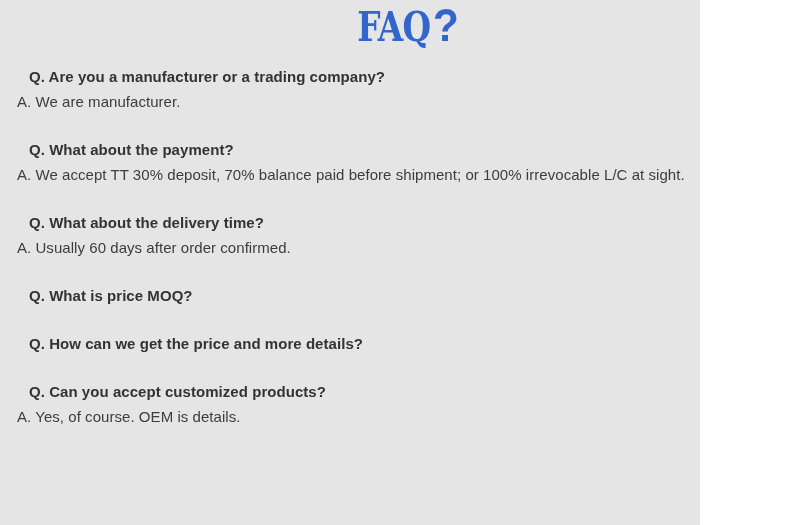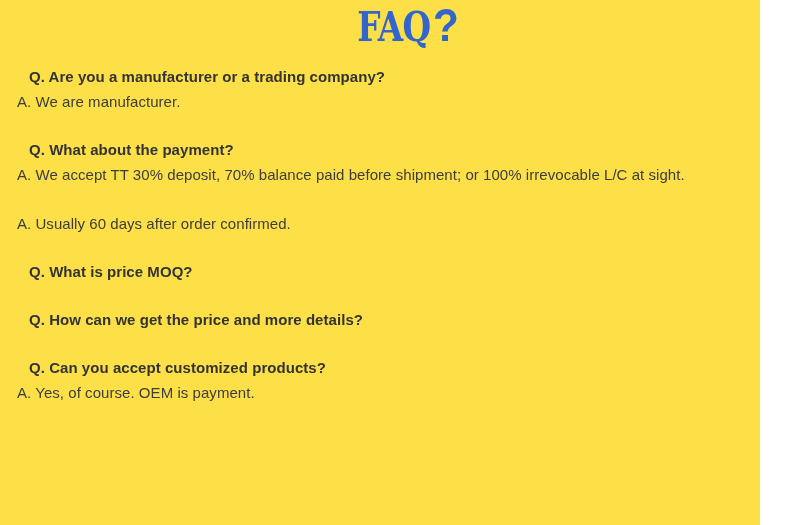--- a/index.html
+++ b/index.html
@@ -11,23 +11,23 @@
     width: 800px;
     height: 525px;
     background: #ffffff;
     font-family: "Liberation Sans", sans-serif;
     -webkit-font-smoothing: antialiased;
     overflow: hidden;
   }
 
   .page {
     position: relative;
-    width: 760px;
+    width: 700px;
     height: 525px;
-    background: #fde047;
+    background: #e5e5e5;
     box-sizing: border-box;
   }
 
   
   .faq-title {
     position: absolute;
     left: 0;
     top: 2px;
     width: 800px;
     text-align: center;
@@ -108,30 +108,31 @@
       <p class="faq-q">Q. Are you a manufacturer or a trading company?</p>
       <p class="faq-a">A. We are manufacturer.</p>
     </div>
 
     <div class="faq-block">
       <p class="faq-q">Q. What about the payment?</p>
       <p class="faq-a">A. We accept TT 30% deposit, 70% balance paid before shipment; or 100% irrevocable L/C at sight.</p>
     </div>
 
     <div class="faq-block">
+      <p class="faq-q">Q. What about the delivery time?</p>
       <p class="faq-a">A. Usually 60 days after order confirmed.</p>
     </div>
 
     <div class="faq-block">
       <p class="faq-q">Q. What is price MOQ?</p>
     </div>
 
     <div class="faq-block">
       <p class="faq-q">Q. How can we get the price and more details?</p>
     </div>
 
     <div class="faq-block">
       <p class="faq-q">Q. Can you accept customized products?</p>
-      <p class="faq-a">A. Yes, of course. OEM is payment.</p>
+      <p class="faq-a">A. Yes, of course. OEM is details.</p>
     </div>
 
   </div>
 </div>
 
 </body></html>

